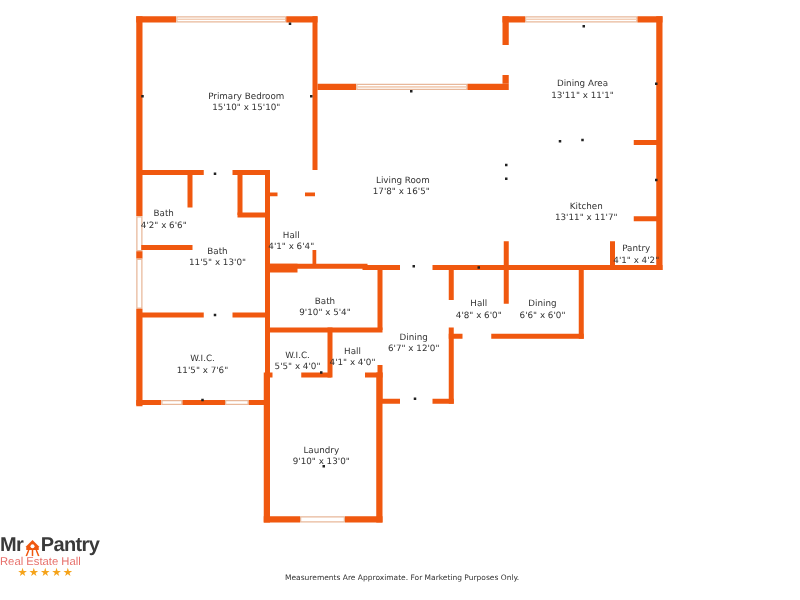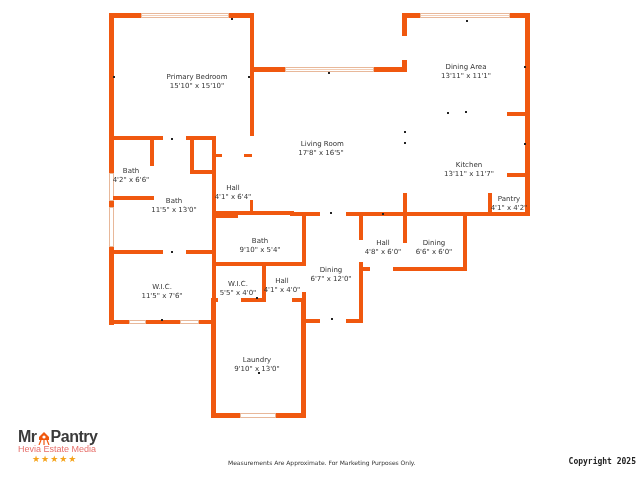--- a/index.html
+++ b/index.html
@@ -2,21 +2,21 @@
 <html><head>
 <meta charset="utf-8">
 <style>
   html, body { margin:0; padding:0; background:#ffffff; }
   body { width:640px; height:480px; position:relative; overflow:hidden; font-family:"DejaVu Sans", sans-serif; }
   .w { position:absolute; background:#f0580f; }
   .win { position:absolute; background:#fff; border:1px solid #e8b89a; box-sizing:border-box; }
   .win.h::before, .win.h::after { content:""; position:absolute; top:1px; height:2px; left:0; right:0; border-top:1px solid #f2cdb5; }
   .dot { position:absolute; width:2px; height:2px; background:#222; }
   .label { position:absolute; text-align:center; font-size:7px; line-height:9px; color:#333; white-space:nowrap; transform:translateX(-50%); }
-  .logo { position:absolute; left:18px; top:428px; width:80px; }
+  .logo { position:absolute; left:0; top:428px; width:80px; }
   .logo-top { font-family:"Liberation Sans", sans-serif; font-weight:bold; font-size:16px; color:#3a3a3a; letter-spacing:-0.5px; display:flex; align-items:center; }
   .logo-house { display:inline-block; width:12px; height:12px; position:relative; margin:0 1px; }
   .logo-sub { font-family:"Liberation Sans", sans-serif; font-size:9px; color:#e76f6a; margin-top:-2px; }
   .logo-stars { font-size:9px; color:#f5a31a; letter-spacing:1px; margin-left:14px; }
   .footer-note { position:absolute; left:228px; top:459px; font-size:6px; color:#333; }
   .copyright { position:absolute; right:4px; top:457px; font-family:"DejaVu Sans Mono", monospace; font-weight:bold; font-size:8px; line-height:10px; color:#222; text-align:right; }
 </style>
 </head>
 <body>
 
@@ -186,20 +186,19 @@
     <span>Mr</span>
     <span class="logo-house">
       <svg width="12" height="14" viewBox="0 0 12 14">
         <path d="M1 6 L6 1 L11 6 L11 9 L1 9 Z" fill="#f0580f"></path>
         <circle cx="6" cy="6" r="1.6" fill="#fff"></circle>
         <path d="M3 9 L1 14 M9 9 L11 14 M6 9 L6 14" stroke="#f0580f" stroke-width="1.2"></path>
       </svg>
     </span>
     <span>Pantry</span>
   </div>
-  <div class="logo-sub">Hevia Estate Media</div>
+  <div class="logo-sub">Real Estate Hall</div>
   <div class="logo-stars">★★★★★</div>
 </div>
 
 <div class="footer-note">Measurements Are Approximate. For Marketing Purposes Only.</div>
 <div class="copyright">
-  <div>Copyright 2025</div>
 </div>
 
 </body></html>

